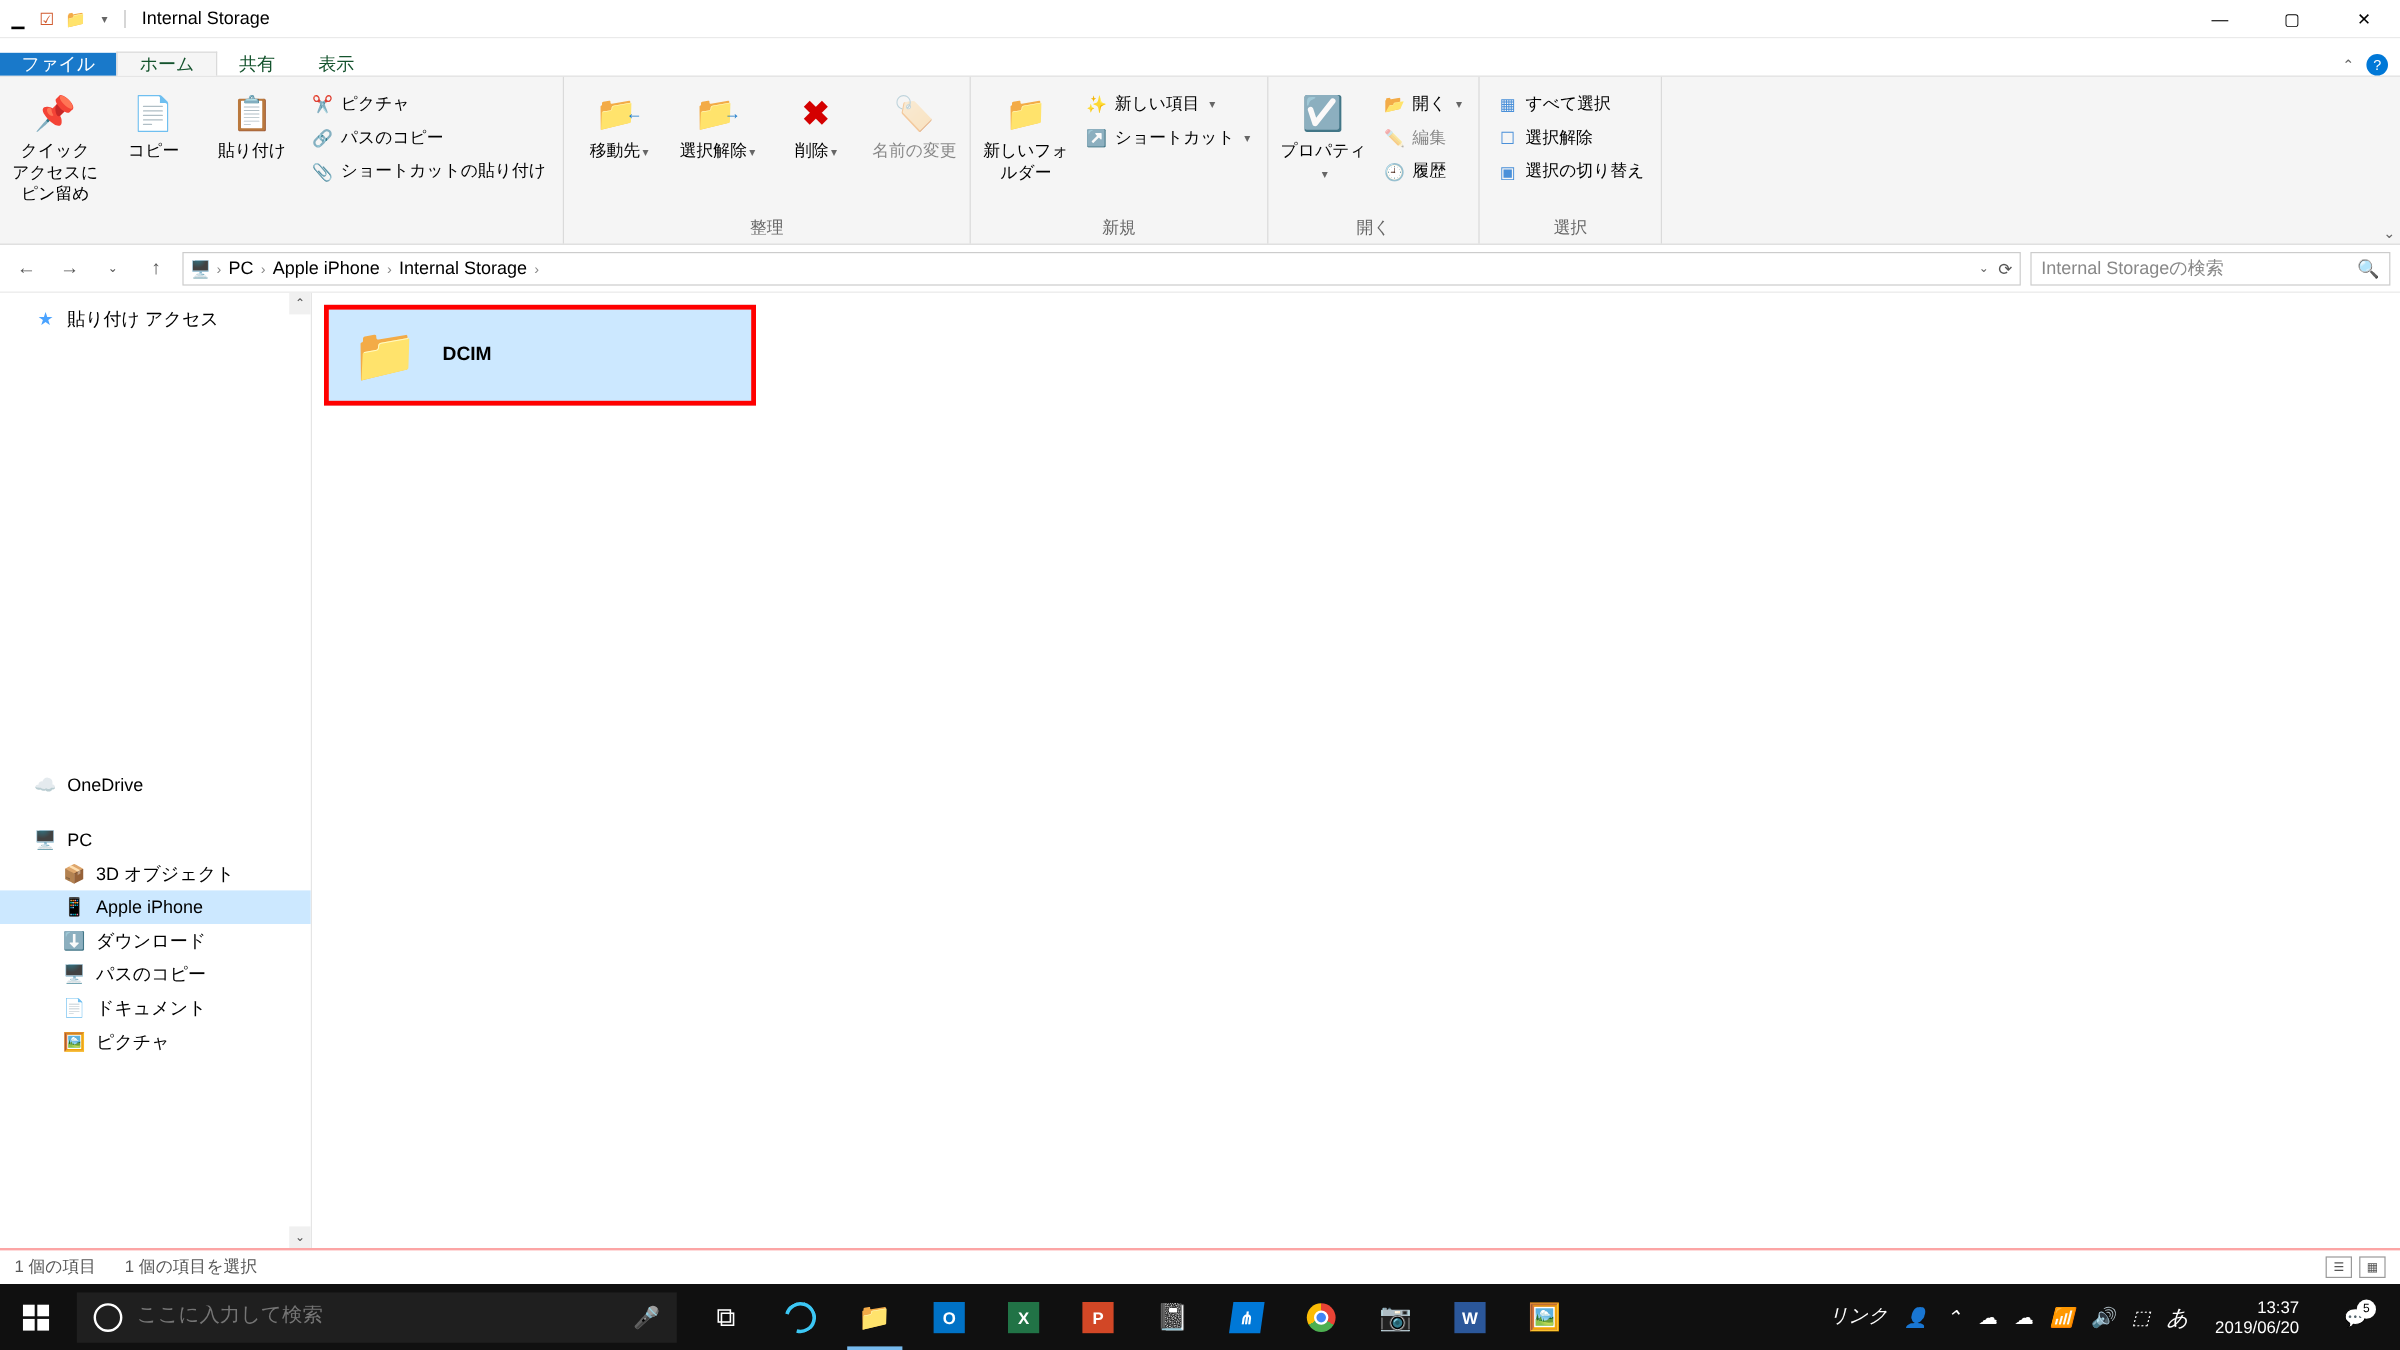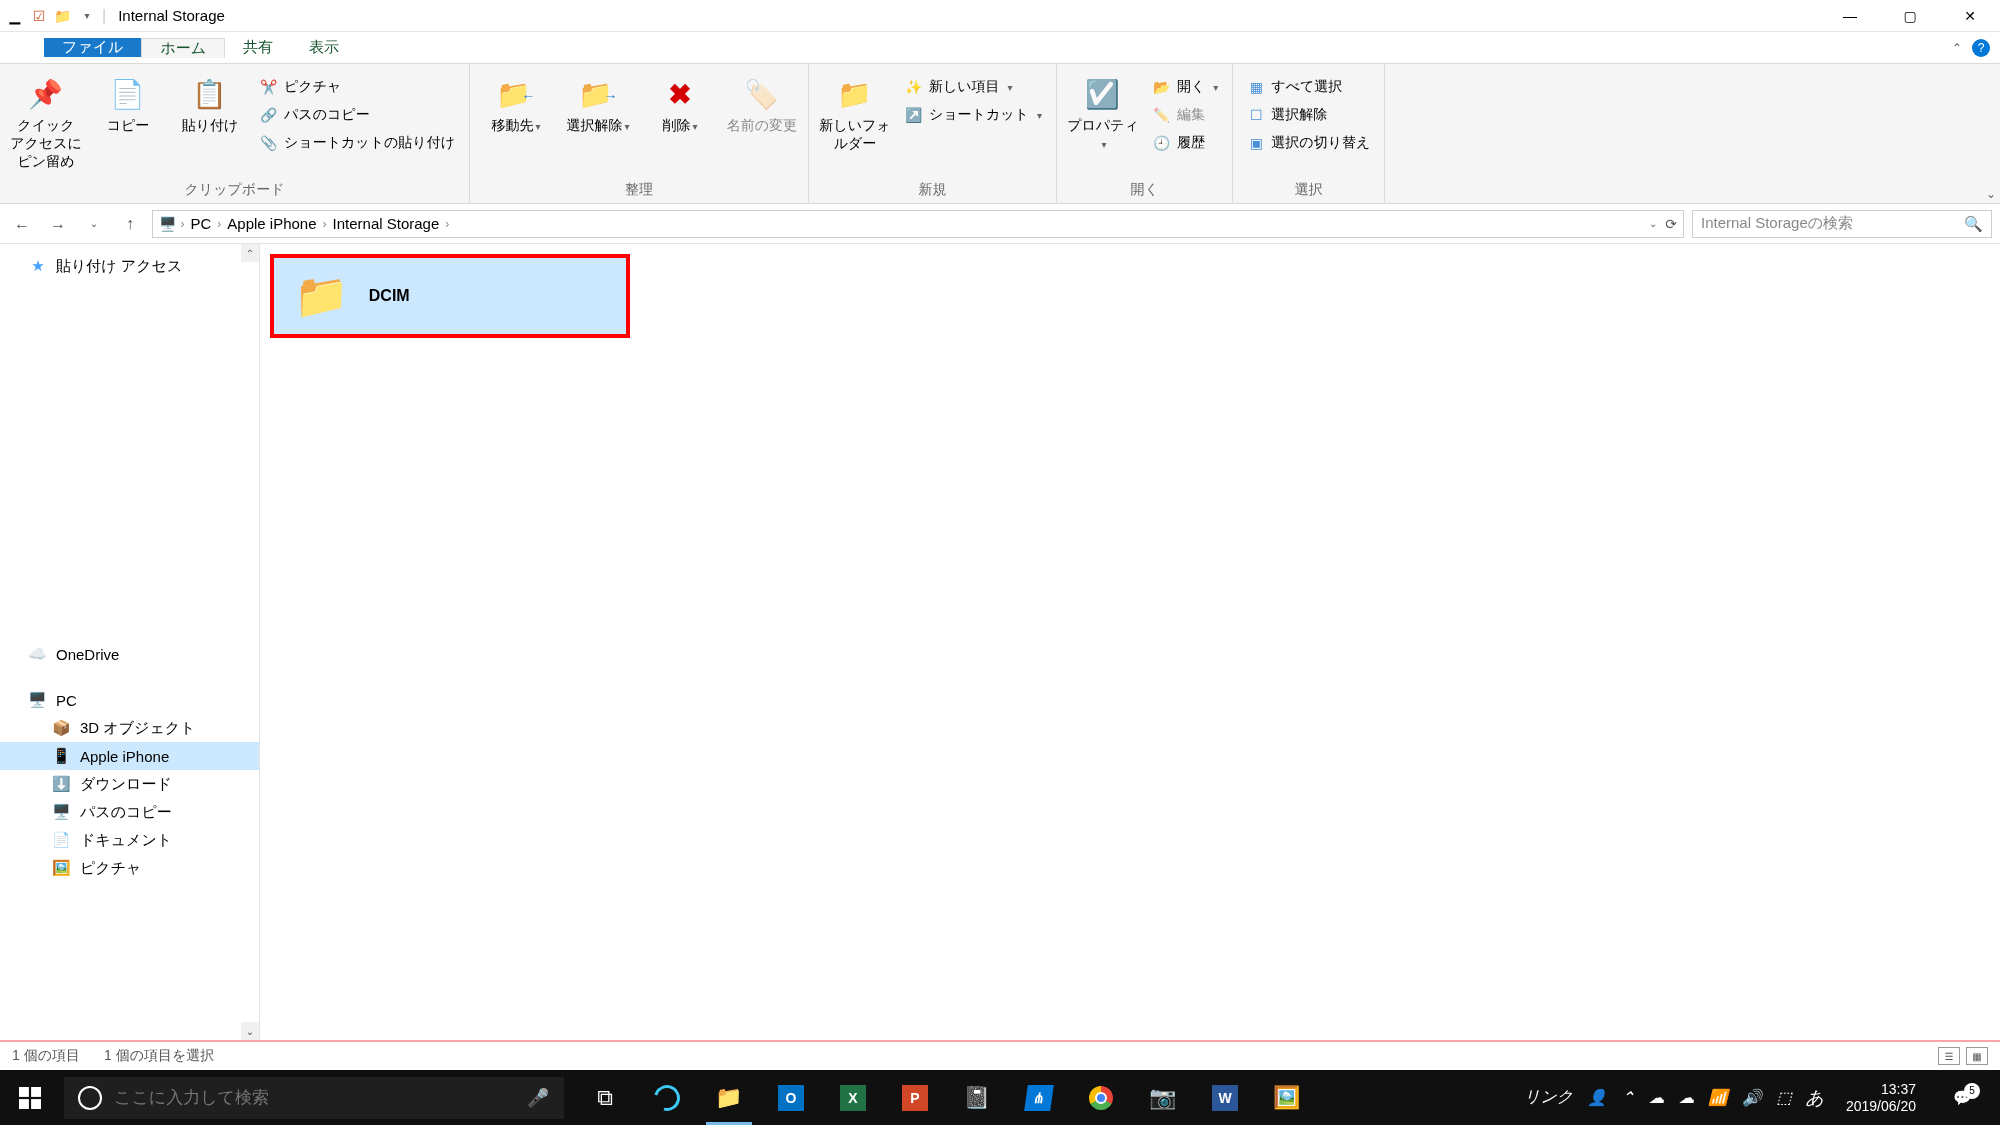--- a/index.html
+++ b/index.html
@@ -7,21 +7,21 @@
 
 
 .titlebar { height: 32px; display: flex; align-items: center; background: #fff; border-bottom: 1px solid #e5e5e5; }
 .titlebar-left { display: flex; align-items: center; gap: 6px; padding: 0 6px; }
 .sys-icon { width: 18px; height: 18px; display: flex; align-items: center; justify-content: center; font-size: 14px; }
 .title-text { font-size: 15px; margin-left: 6px; color: #000; }
 .win-controls { margin-left: auto; display: flex; }
 .win-btn { width: 60px; height: 32px; display: flex; align-items: center; justify-content: center; font-size: 14px; cursor: pointer; }
 
 
-.tabs { height: 32px; display: flex; align-items: center; background: #fff; border-bottom: 1px solid #dadada; padding-left: 44px; }
+.tabs { height: 32px; display: flex; align-items: flex-end; background: #fff; border-bottom: 1px solid #dadada; }
 .tab { padding: 0 18px; display: flex; align-items: center; font-size: 15px; color: #14532d; cursor: pointer; }
 .tab.file { background: #1979ca; color: #fff; }
 .tab.active { background: #f5f5f5; border: 1px solid #dadada; border-bottom: none; }
 .tabs-right { margin-left: auto; display: flex; align-items: center; gap: 10px; padding-right: 10px; }
 .help-circle { width: 18px; height: 18px; border-radius: 50%; background: #0078d7; color: #fff; font-size: 12px; display: flex; align-items: center; justify-content: center; }
 
 
 .ribbon { height: 140px; background: #f5f5f5; border-bottom: 1px solid #dadada; display: flex; position: relative; }
 .ribbon-group { border-right: 1px solid #dadada; padding: 6px 10px 0 10px; display: flex; flex-direction: column; }
 .ribbon-group-content { flex: 1; display: flex; align-items: flex-start; gap: 10px; }
@@ -67,21 +67,21 @@
 
 .statusbar { height: 30px; border-top: 2px solid #fca5a5; display: flex; align-items: center; padding: 0 12px; font-size: 14px; color: #555; gap: 24px; }
 .statusbar .view-icons { margin-left: auto; display: flex; gap: 6px; }
 .view-icons span { width: 22px; height: 18px; border: 1px solid #999; display: inline-flex; align-items: center; justify-content: center; font-size: 10px; cursor: pointer; }
 
 
 .taskbar { height: 55px; background: #101010; display: flex; align-items: center; color: #fff; }
 .tb-start { width: 60px; height: 100%; display: flex; align-items: center; justify-content: center; font-size: 20px; cursor: pointer; }
 .tb-search { height: 42px; background: #1f1f1f; display: flex; align-items: center; width: 500px; border-radius: 0; padding: 0 14px; gap: 12px; margin-left: 4px; }
 .tb-search .cortana { width: 24px; height: 24px; border: 2px solid #fff; border-radius: 50%; }
-.tb-search input { flex: 1; background: transparent; border: none; color: #d946ef; font-size: 17px; outline: none; }
+.tb-search input { flex: 1; background: transparent; border: none; color: #d946ef; font-size: 17px; outline: none; font-family: Liberation Mono, monospace; }
 .tb-search .mic { font-size: 18px; color: #bbb; }
 .tb-icons { display: flex; align-items: center; height: 100%; margin-left: 10px; }
 .tb-icon { width: 62px; height: 100%; display: flex; align-items: center; justify-content: center; font-size: 22px; cursor: pointer; position: relative; }
 .tb-icon.active::after { content:""; position: absolute; bottom: 0; left: 8px; right: 8px; height: 3px; background: #76b9ed; }
 .tb-tray { margin-left: auto; display: flex; align-items: center; gap: 14px; padding: 0 12px; font-size: 15px; }
 .tb-tray .tray-icon { font-size: 16px; cursor: pointer; font-style: italic; }
 .tb-clock { text-align: right; font-size: 14px; line-height: 1.2; padding: 0 8px; }
 .tb-notif { width: 50px; height: 100%; display: flex; align-items: center; justify-content: center; position: relative; cursor: pointer; }
 .notif-badge { position: absolute; bottom: 8px; right: 8px; background: #fff; color: #000; font-size: 10px; width: 16px; height: 16px; border-radius: 50%; display: flex; align-items: center; justify-content: center; }
 .edge-icon { width: 26px; height: 26px; border: 3px solid #3cc7f4; border-radius: 50%; border-left-color: transparent; transform: rotate(-30deg); }
@@ -142,21 +142,20 @@
         <div class="rbtn-small">
             <span class="ricon-s">🔗</span>
             <span>パスのコピー</span>
           </div>
         <div class="rbtn-small">
             <span class="ricon-s">📎</span>
             <span>ショートカットの貼り付け</span>
           </div>
       </div>
     </div>
-    <div class="ribbon-group-label">クリップボード</div>
   </div>
 
   <div class="ribbon-group">
     <div class="ribbon-group-content">
       <div class="rbtn-big">
         <div class="ricon">📁<span style="font-size:14px;color:#1979ca;margin-left:-10px">←</span></div>
         <div class="rlbl"><span>移動先</span><span class="chev">▾</span></div>
       </div>
       <div class="rbtn-big">
         <div class="ricon">📁<span style="font-size:14px;color:#1979ca;margin-left:-10px">→</span></div>

